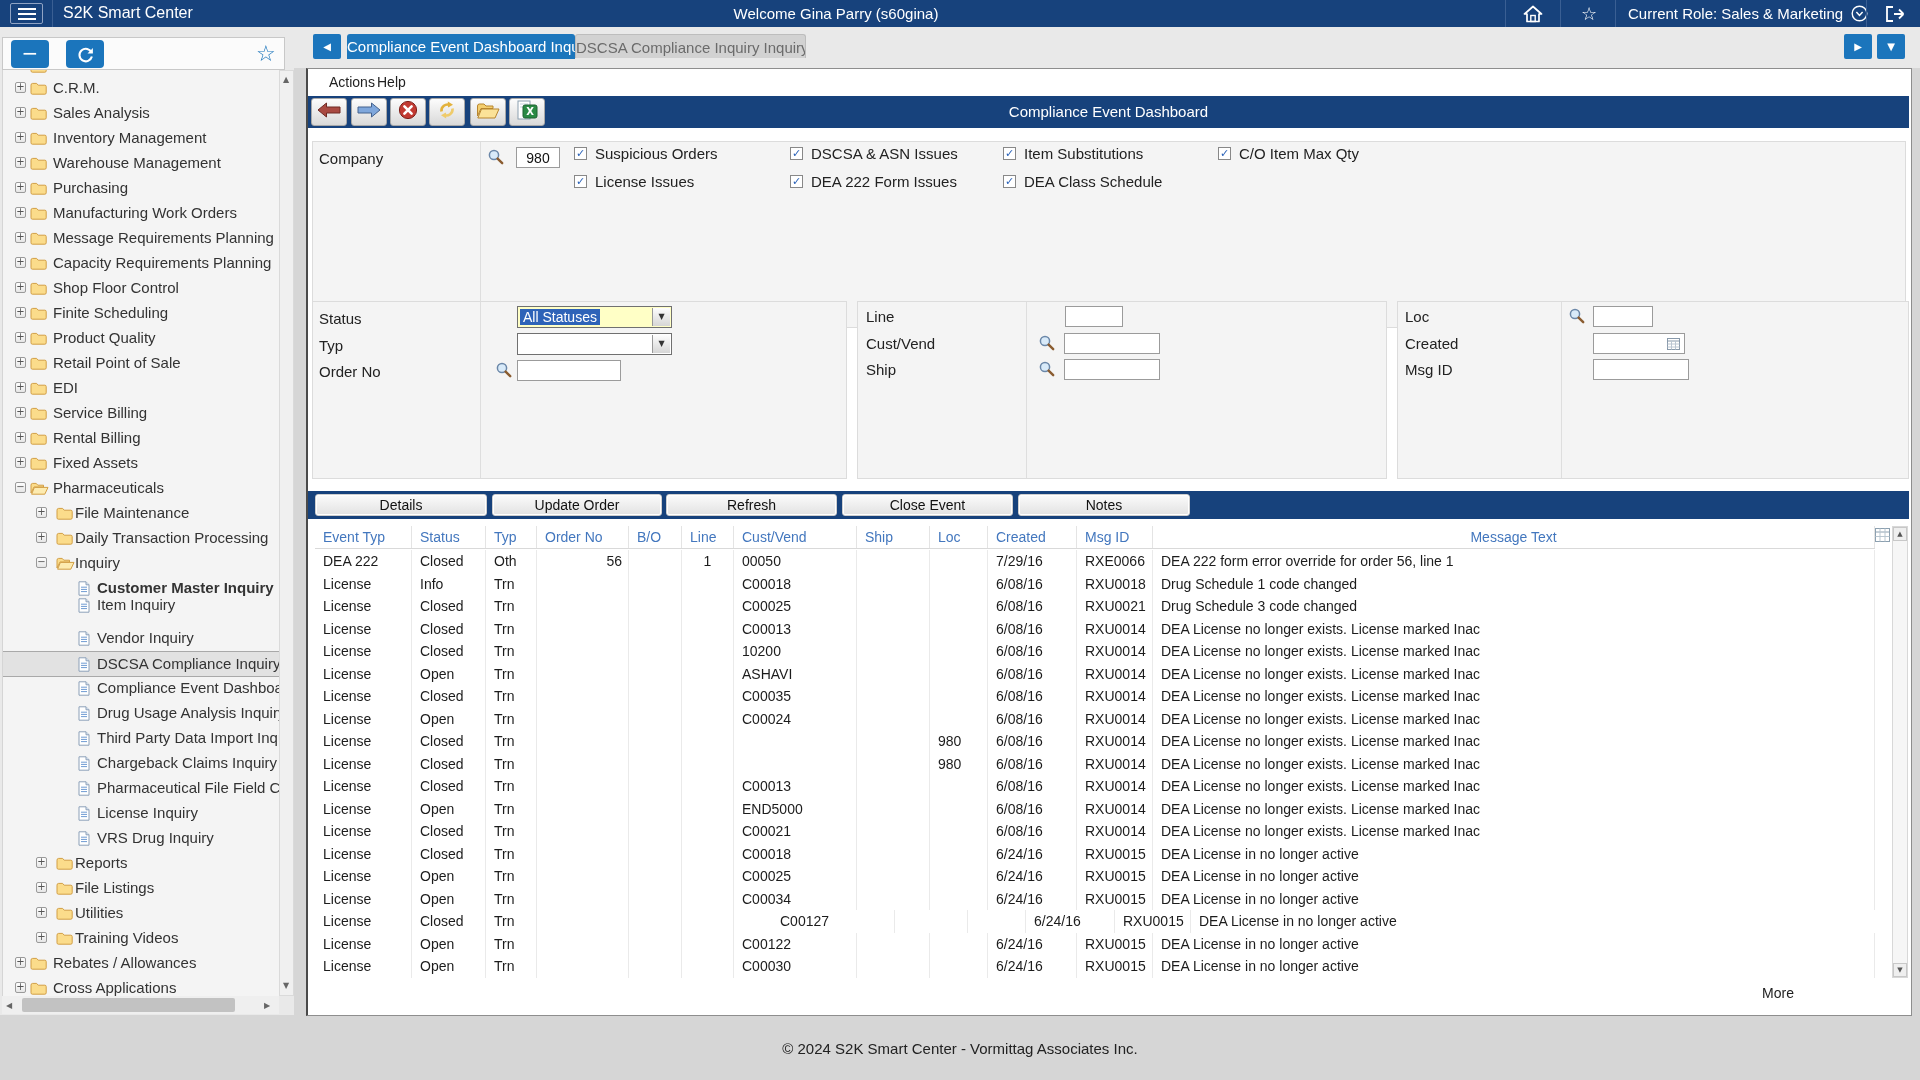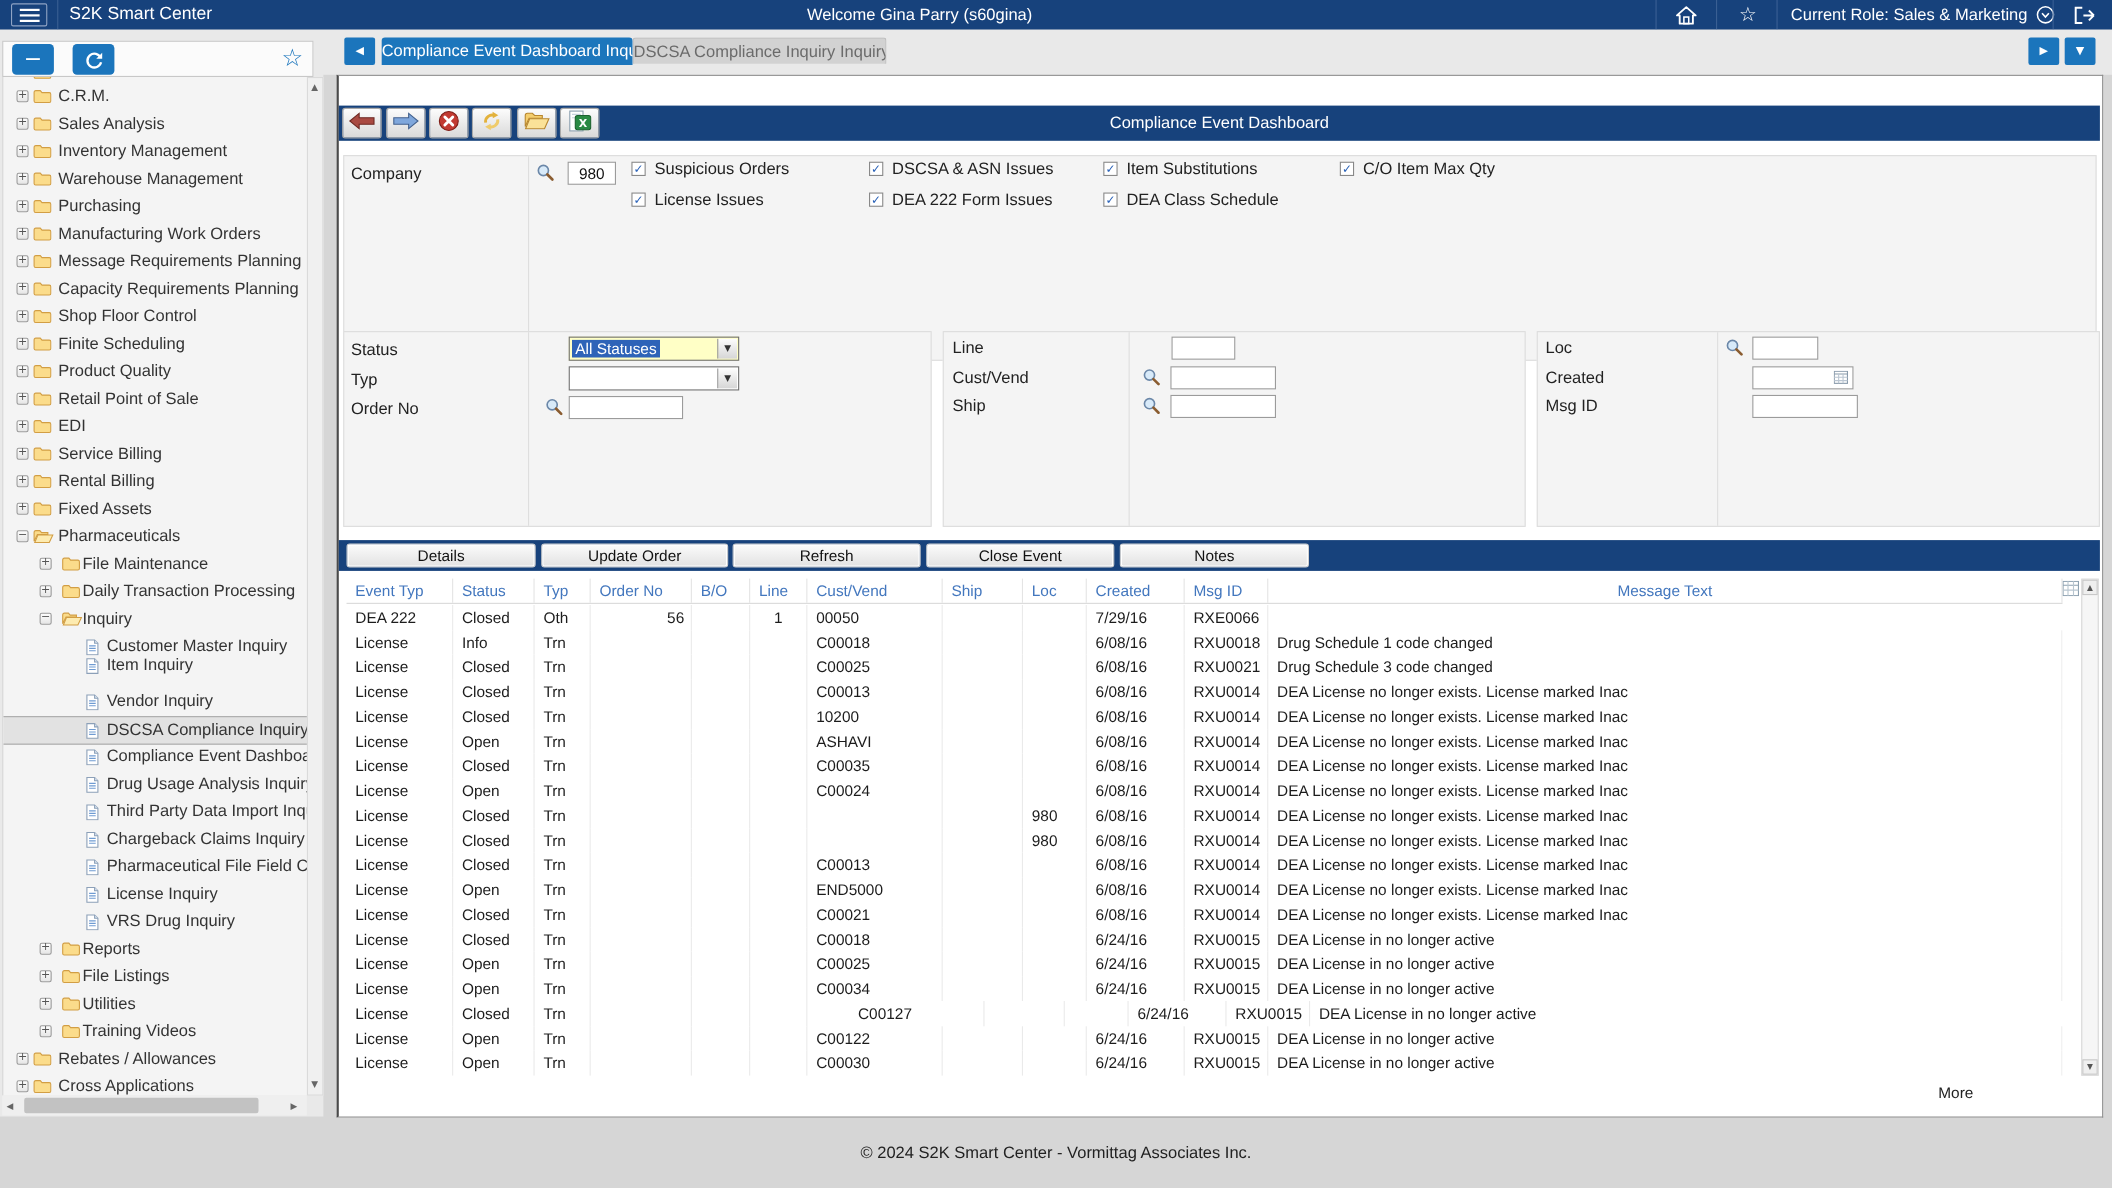--- a/index.html
+++ b/index.html
@@ -300,21 +300,21 @@
           <div class="tree-label" style="left: 72px;">Inquiry</div>
         </div>
         <div class="tree-row" style="top: 506px;">
           <div class="tree-icon" style="left: 75px;"><svg width="12" height="15" viewBox="0 0 12 15">
               <path d="M1 0.8 L8 0.8 L11 3.8 L11 14.2 L1 14.2 Z" fill="#FFFFFF" stroke="#8CA0B8"></path>
               <path d="M8 0.8 L8 3.8 L11 3.8" fill="#DCE6F2" stroke="#8CA0B8"></path>
               <line x1="3" y1="6.2" x2="9" y2="6.2" stroke="#6F9BD2"></line>
               <line x1="3" y1="8.4" x2="9" y2="8.4" stroke="#6F9BD2"></line>
               <line x1="3" y1="10.6" x2="9" y2="10.6" stroke="#6F9BD2"></line>
             </svg></div>
-          <div class="tree-label" style="left: 94px;">Customer Master Inquiry</div>
+          <div class="tree-label" style="left: 94px; font-weight: bold;">Customer Master Inquiry</div>
         </div>
         <div class="tree-row" style="top: 523px;">
           <div class="tree-icon" style="left: 75px;"><svg width="12" height="15" viewBox="0 0 12 15">
               <path d="M1 0.8 L8 0.8 L11 3.8 L11 14.2 L1 14.2 Z" fill="#FFFFFF" stroke="#8CA0B8"></path>
               <path d="M8 0.8 L8 3.8 L11 3.8" fill="#DCE6F2" stroke="#8CA0B8"></path>
               <line x1="3" y1="6.2" x2="9" y2="6.2" stroke="#6F9BD2"></line>
               <line x1="3" y1="8.4" x2="9" y2="8.4" stroke="#6F9BD2"></line>
               <line x1="3" y1="10.6" x2="9" y2="10.6" stroke="#6F9BD2"></line>
             </svg></div>
           <div class="tree-label" style="left: 94px;">Item Inquiry</div>
@@ -457,20 +457,24 @@
     <div class="sb-arrow" style="left:3px;top:910px">▼</div>
   </div>
   <div id="tree-hscroll">
     <div class="sb-arrow" style="left:4px;top:5px">◀</div>
     <div id="hthumb"></div>
     <div class="sb-arrow" style="left:262px;top:5px">▶</div>
   </div>
 </div>
 
 <div id="window">
+  <div id="menubar">
+    <span class="menu-item" style="left:21px">Actions</span>
+    <span class="menu-item" style="left:69px">Help</span>
+  </div>
   <div id="bluebar">
     <div id="window-title">Compliance Event Dashboard</div>
   <div class="tb-btn" style="left: 3px;">
           <div><svg width="26" height="18" viewBox="0 0 26 18">
               <path d="M10.5 2 L2 9 L10.5 16 L10.5 12 L24 12 L24 6 L10.5 6 Z" fill="#A94A42" stroke="#6E2A24"></path>
             </svg></div>
         </div>
         <div class="tb-btn" style="left: 43px;">
           <div><svg width="26" height="18" viewBox="0 0 26 18">
               <path d="M15.5 2 L24 9 L15.5 16 L15.5 12 L2 12 L2 6 L15.5 6 Z" fill="#7FA7DC" stroke="#44628E"></path>
@@ -636,20 +640,21 @@
           <div class="g-cell" style="width: 74px;">Closed</div>
           <div class="g-cell" style="width: 51px;">Oth</div>
           <div class="g-cell al-r" style="width: 92px;">56</div>
           <div class="g-cell" style="width: 53px;"></div>
           <div class="g-cell al-c" style="width: 52px;">1</div>
           <div class="g-cell" style="width: 123px;">00050</div>
           <div class="g-cell" style="width: 73px;"></div>
           <div class="g-cell" style="width: 58px;"></div>
           <div class="g-cell" style="width: 89px;">7/29/16</div>
           <div class="g-cell" style="width: 76px;">RXE0066</div>
+          <div class="g-cell" style="width: 722px;">DEA 222 form error override for order 56, line 1</div>
         </div>
         <div class="g-row" style="top: 22.5px;">
           <div class="g-cell" style="width: 97px;">License</div>
           <div class="g-cell" style="width: 74px;">Info</div>
           <div class="g-cell" style="width: 51px;">Trn</div>
           <div class="g-cell al-r" style="width: 92px;"></div>
           <div class="g-cell" style="width: 53px;"></div>
           <div class="g-cell al-c" style="width: 52px;"></div>
           <div class="g-cell" style="width: 123px;">C00018</div>
           <div class="g-cell" style="width: 73px;"></div>

